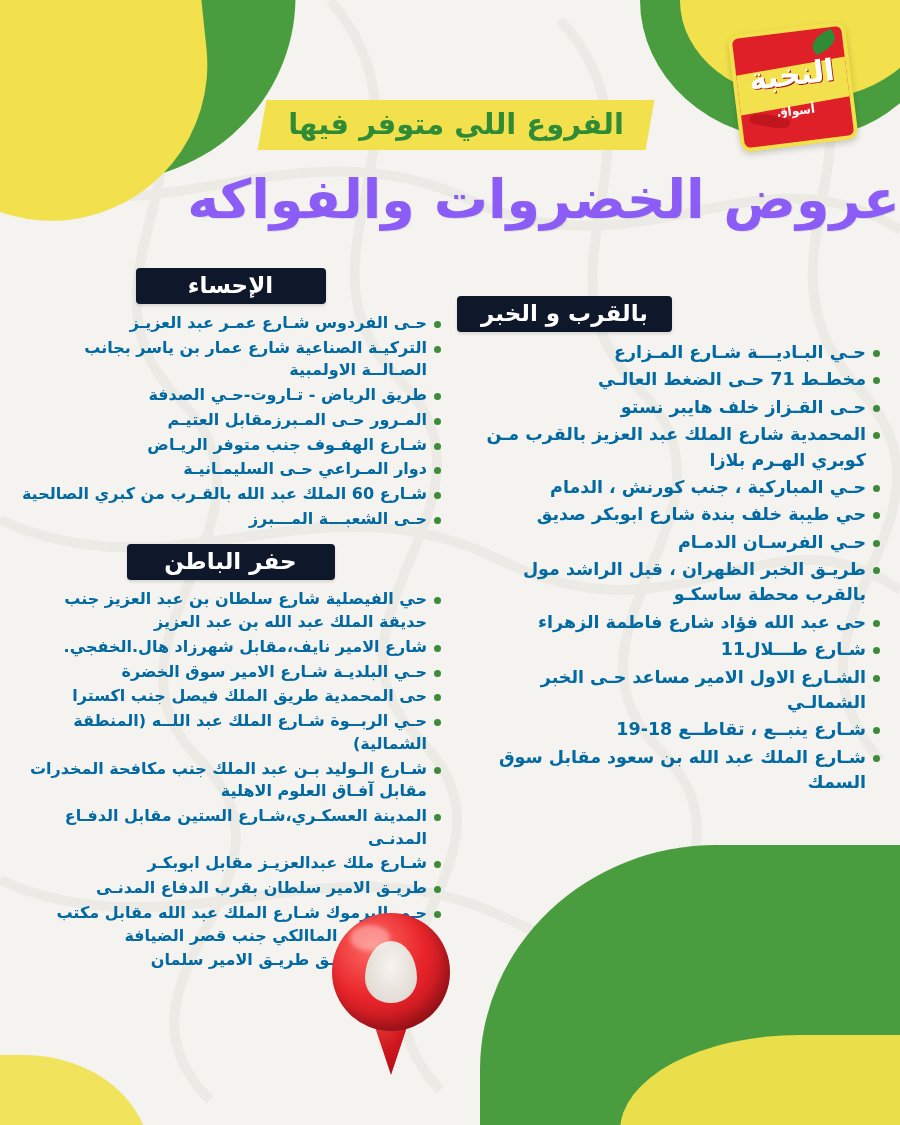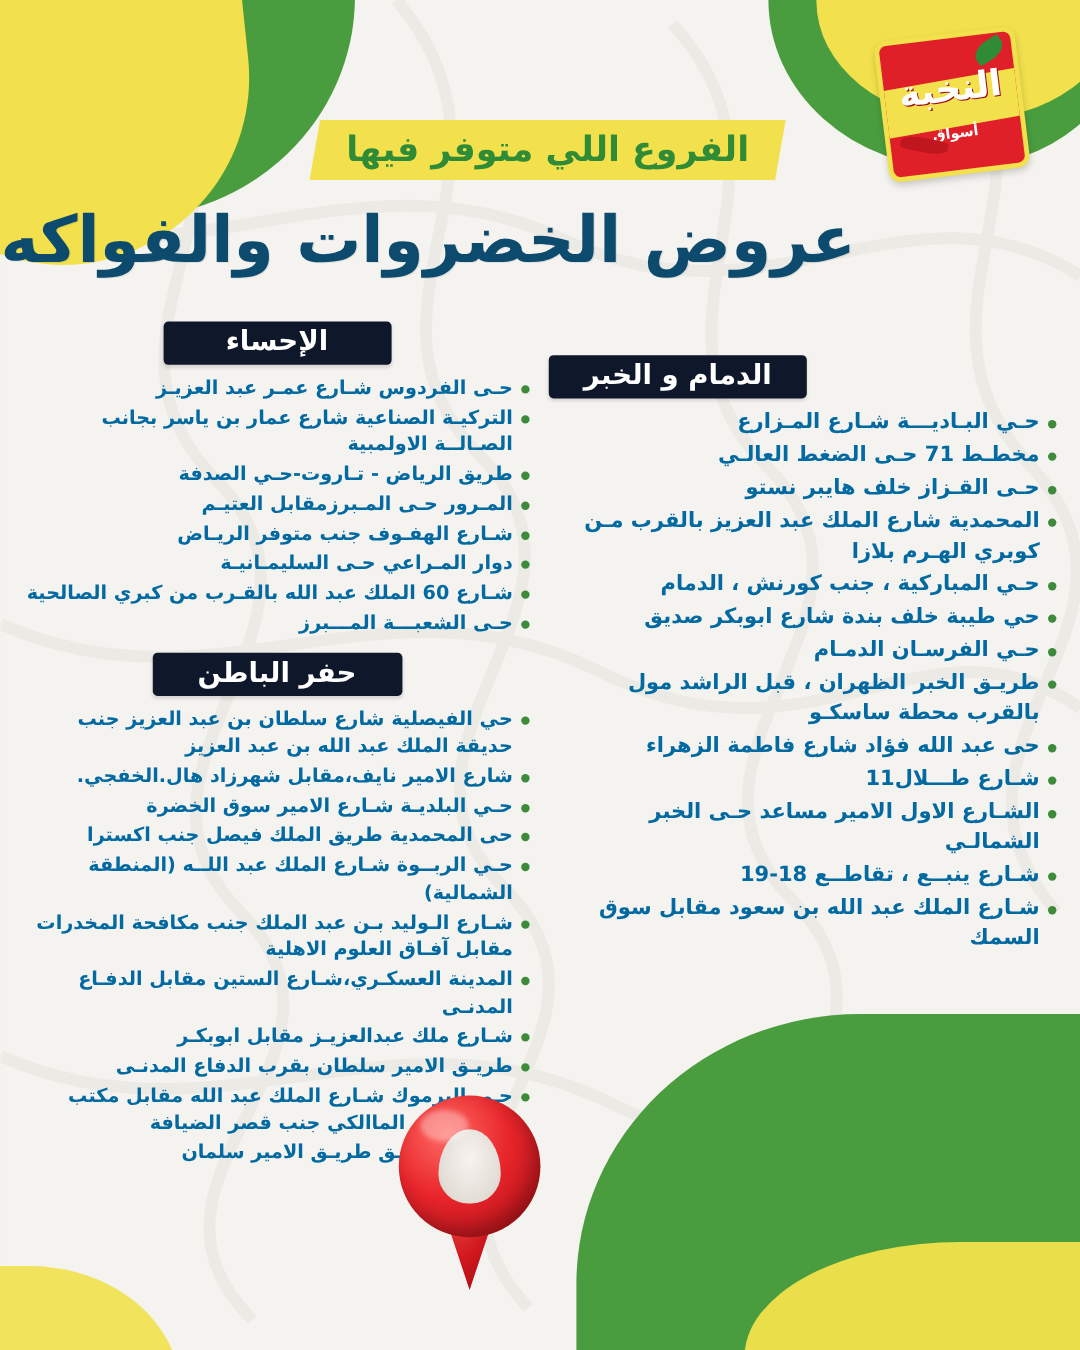--- a/index.html
+++ b/index.html
@@ -119,22 +119,22 @@
     transform: skewX(-10deg);
   }
   .subtitle-band span {
     display:block;
     transform: skewX(10deg);
     color:#2f8b36;
     font-size:29px; font-weight:bold;
   }
   .main-title {
     position:absolute; top:168px; left:0; right:0;
-    text-align:left;
-    color:#0c4a6e;
+    text-align:right;
+    color:#8b5cf6;
     font-size:54px; font-weight:bold;
     letter-spacing:-1px;
     text-shadow: 1px 1px 0 rgba(0,0,0,.08);
   }
 
   
   .content {
     position:absolute; top:268px; left:0; right:0;
     display:flex;
     padding: 0 18px;
@@ -257,21 +257,21 @@
 </div>
 
 <div class="subtitle-band">
   <span>الفروع اللي متوفر فيها</span>
 </div>
 <div class="main-title">عروض الخضروات والفواكه</div>
 
 <div class="content">
 
   <div class="col col-right">
-    <div class="sec-head w-dammam">الدمام و الخبر</div>
+    <div class="sec-head w-dammam">بالقرب و الخبر</div>
     <ul class="items">
       <li>حـي البـاديـــة شـارع المـزارع</li>
       <li>مخطـط 71 حـى الضغط العالـي</li>
       <li>حـى القـزاز خلف هايبر نستو</li>
       <li>المحمدية شارع الملك عبد العزيز بالقرب مـن كوبري الهـرم بلازا</li>
       <li>حـي المباركية ، جنب كورنش ، الدمام</li>
       <li>حي طيبة خلف بندة شارع ابوبكر صديق</li>
       <li>حـي الفرسـان الدمـام</li>
       <li>طريـق الخبر الظهران ، قبل الراشد مول بالقرب محطة ساسكـو</li>
       <li>حى عبد الله فؤاد شارع فاطمة الزهراء</li>

